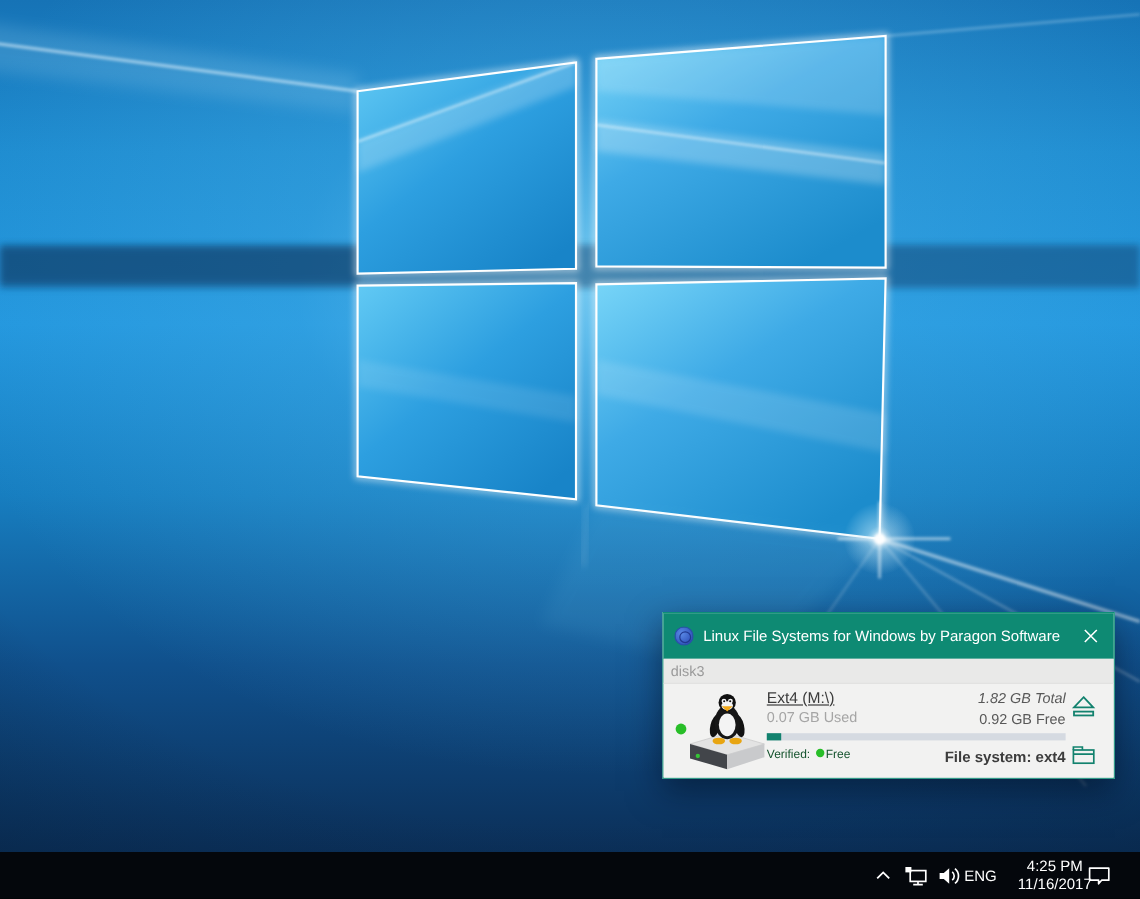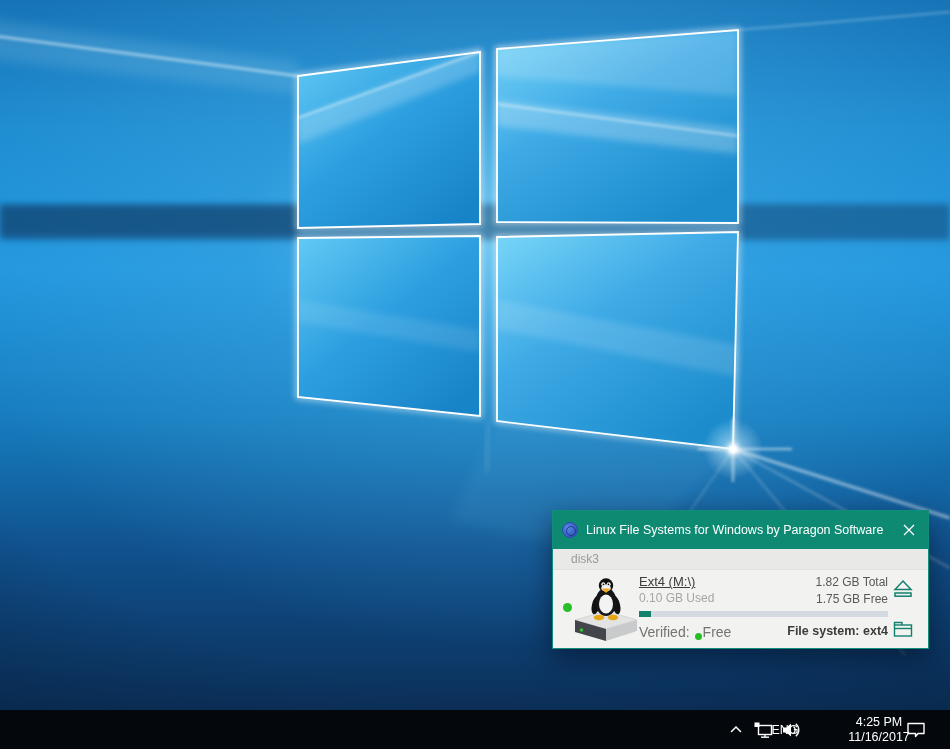--- a/index.html
+++ b/index.html
@@ -24,49 +24,49 @@
   .app-icon{width:16px;height:16px;border-radius:50%;flex:0 0 16px;
     background:radial-gradient(circle at 35% 35%,#5a8ae6 0%,#3b62c8 55%,#2a49a8 100%);
     border:1px solid #2c4cae;position:relative;}
   .app-icon::after{content:"";position:absolute;left:3px;top:3px;width:8px;height:8px;
     border:1.5px solid #20398f;border-radius:50%;}
   .popup-title{flex:1;color:#fff;font-size:12.5px;margin-left:8px;white-space:nowrap;
     overflow:hidden;}
   .close-btn{width:18px;height:18px;display:flex;align-items:center;justify-content:center;
     cursor:pointer;flex:0 0 18px;}
   .disk-strip{height:21px;line-height:21px;background:#e9e9e8;color:#9a9a9a;
-    font-size:12px;padding-left:18px;border-bottom:1px solid #e2e2e1;}
+    font-size:12px;padding-left:6px;border-bottom:1px solid #e2e2e1;}
   .popup-body{position:relative;height:78px;background:#f2f2f1;}
   .status-dot{position:absolute;left:10px;top:33px;width:9px;height:9px;border-radius:50%;
     background:var(--status-green,#28BE28);}
   .drive-icon{position:absolute;left:16px;top:2px;width:74px;height:74px;}
   .vol-name{position:absolute;left:86px;top:4px;font-size:13px;color:#3c3c3c;text-decoration:underline;}
   .vol-used{position:absolute;left:86px;top:21px;font-size:12px;color:#a5a5a5;}
-  .vol-total{position:absolute;right:40px;top:5px;font-size:12px;color:#585858;}
+  .vol-total{position:absolute;right:40px;top:5px;font-size:12px;color:#585858;font-style:italic;}
   .vol-free{position:absolute;right:40px;top:22px;font-size:12px;color:#585858;}
   .usage-bar{position:absolute;left:86px;right:40px;top:41px;height:6px;background:#d5dae1;}
   .usage-fill{height:100%;width:5%;background:var(--accent,#12826E);}
-  .verified-row{position:absolute;left:86px;top:54px;font-size:14px;color:#737373;
-    display:flex;align-items:flex-end;}
+  .verified-row{position:absolute;left:86px;top:54px;font-size:10px;color:#14532d;
+    display:flex;align-items:flex-start;}
   .verified-dot{display:inline-block;width:7px;height:7px;border-radius:50%;
     background:var(--status-green,#28BE28);margin:0 1px 0 5px;}
   .fs-row{position:absolute;right:40px;top:54px;font-size:12.5px;color:#3c3c3c;font-weight:bold;}
   .side-btn{position:absolute;left:339px;width:22px;height:22px;cursor:pointer;}
   .side-btn.eject{top:8px;}
   .side-btn.folder{top:49px;}
   .teal-stroke{stroke:var(--accent,#12826E);fill:none;}
 
   
   .taskbar{position:absolute;left:0;top:710px;width:950px;height:39px;background:#04070c;}
   .tray-btn{position:absolute;top:0;height:39px;display:flex;align-items:center;
     justify-content:center;cursor:pointer;}
   .tb-chevron{left:726px;width:20px;}
   .tb-network{left:751px;width:26px;}
   .tb-volume{left:778px;width:26px;}
-  .tb-lang{left:770px;width:30px;color:#fff;font-size:12.5px;}
+  .tb-lang{left:802px;width:30px;color:#fff;font-size:12.5px;}
   .tb-clock{left:831px;width:60px;flex-direction:column;color:#fff;font-size:12.5px;
     line-height:15px;text-align:center;margin-left:18px;}
   .tb-action{left:901px;width:30px;}
 </style>
 </head>
 <body>
 
 <div class="screen">
 
   <svg class="wallpaper" width="950" height="710" viewBox="0 0 950 710" aria-hidden="true">
@@ -200,23 +200,23 @@
           <circle cx="39.7" cy="12.2" r="2" fill="#f8f8f8"></circle>
           <circle cx="34.5" cy="12.4" r="0.9" fill="#111"></circle>
           <circle cx="39.5" cy="12.4" r="0.9" fill="#111"></circle>
           <polygon points="32.5,16.5 41.5,16.5 37,21" fill="#f2a818"></polygon>
           <ellipse cx="30" cy="45.5" rx="5.2" ry="2.8" fill="#e8a512"></ellipse>
           <ellipse cx="44" cy="45.5" rx="5.2" ry="2.8" fill="#e8a512"></ellipse>
         </svg>
       </div>
 
       <span class="vol-name">Ext4 (M:\)</span>
-      <span class="vol-used">0.10 GB Used</span>
+      <span class="vol-used">0.07 GB Used</span>
       <span class="vol-total">1.82 GB Total</span>
-      <span class="vol-free">1.75 GB Free</span>
+      <span class="vol-free">0.92 GB Free</span>
 
       <div class="usage-bar">
         <div class="usage-fill" style="width: 5%;"></div>
       </div>
 
       <span class="verified-row">
         <span>Verified:</span>
         <span class="verified-dot"></span>
         <span>Free</span>
       </span>

